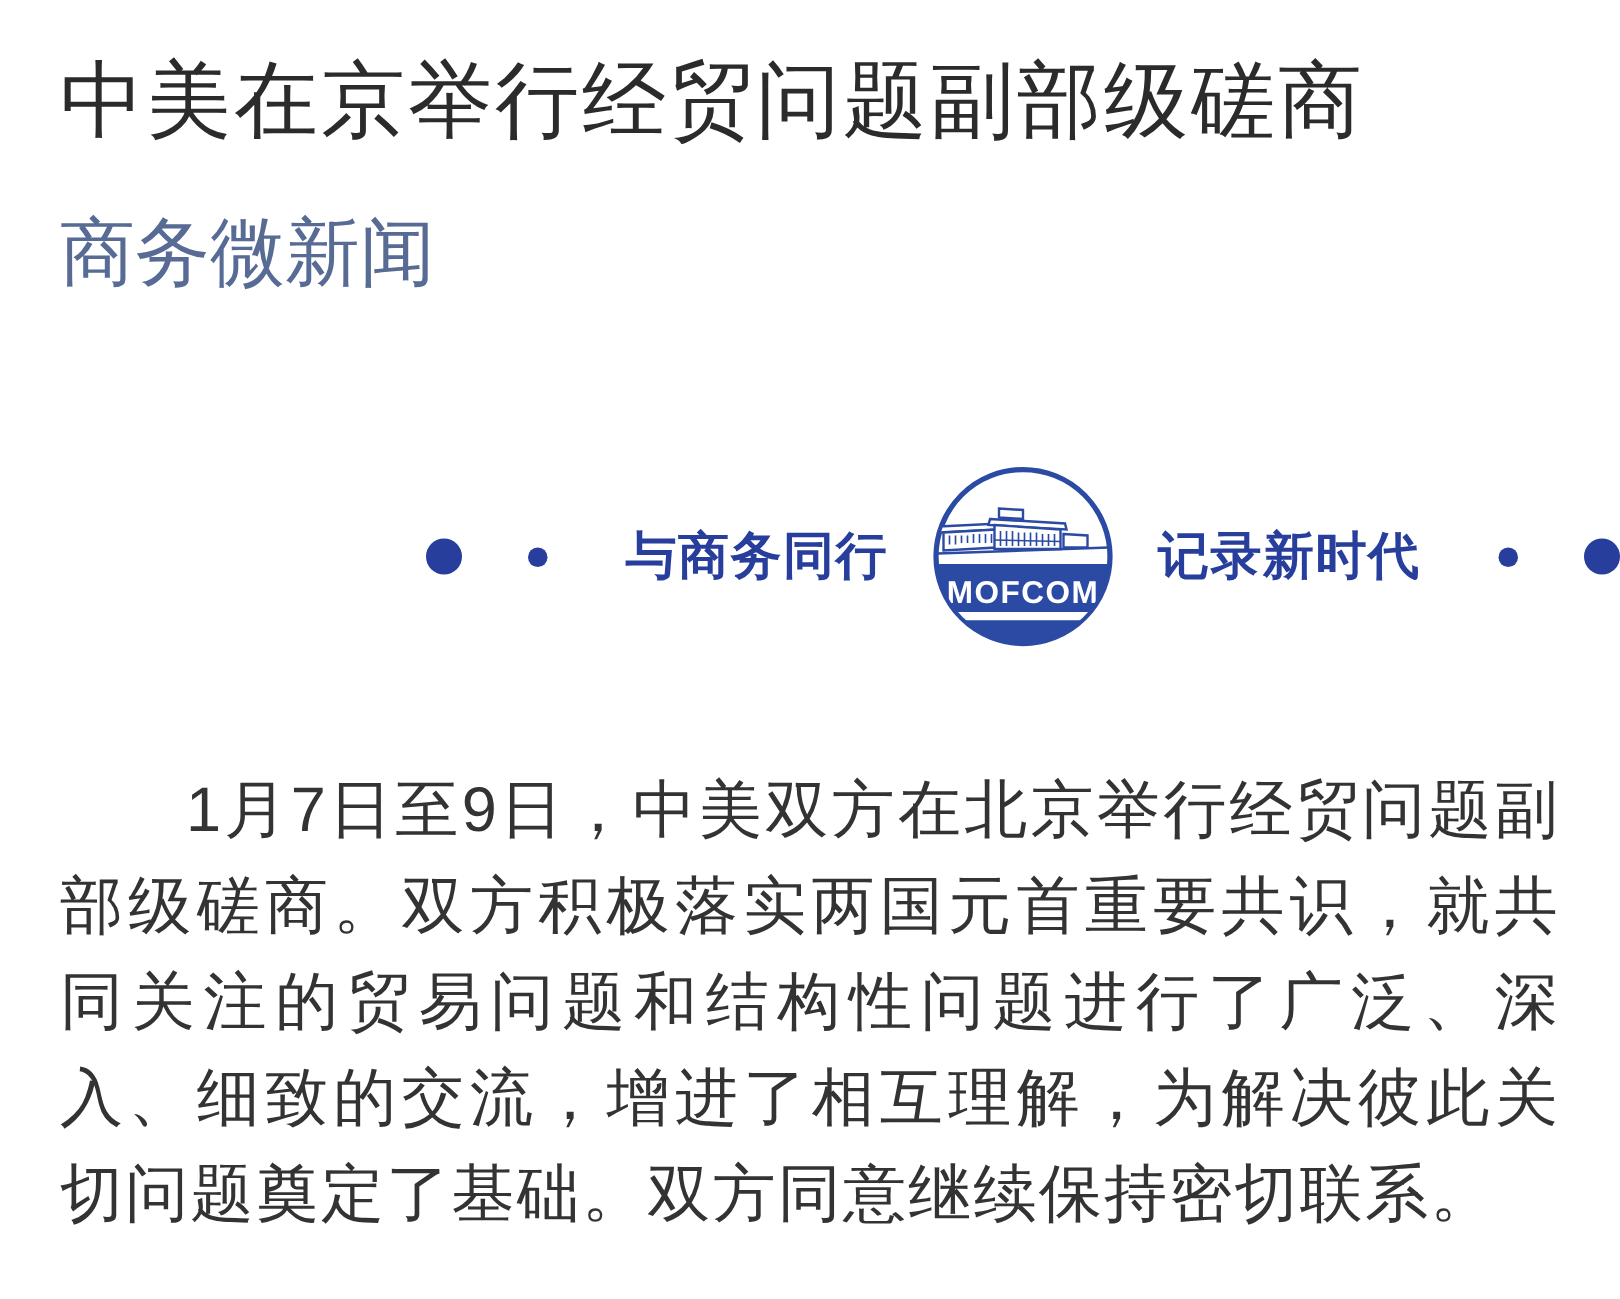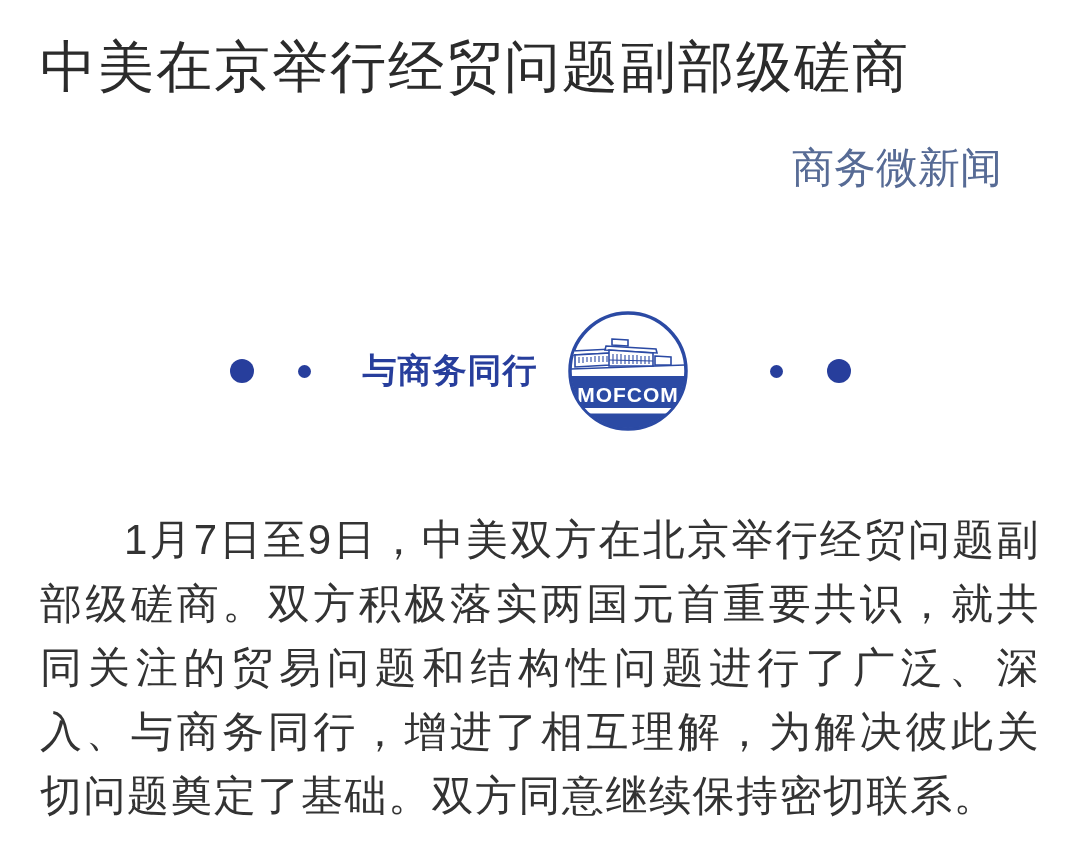--- a/index.html
+++ b/index.html
@@ -17,28 +17,28 @@
     font-family:"Liberation Sans","DejaVu Sans",sans-serif;
   }
   .article{width:1080px;height:866px;background:#fff;}
   .article-title{
     margin:34px 40px 0 40px;
     font-size:56px;line-height:66px;font-weight:400;
     letter-spacing:2px;color:var(--title-color);
   }
   .byline{
     margin:44px 40px 0 40px;
-    font-size:42px;line-height:48px;
-    display:flex;align-items:flex-end;flex-direction:column;
+    font-size:50px;line-height:48px;
+    display:flex;align-items:flex-start;flex-direction:column;
   }
   .account-name{color:var(--link-blue);margin-right:38px;cursor:pointer;}
   .publish-date{color:var(--date-gray);}
   .banner{
     margin-top:104px;height:150px;
-    display:flex;align-items:center;justify-content:center;
+    display:flex;align-items:center;justify-content:flex-end;
   }
   .dot{border-radius:50%;background:var(--brand-blue);flex:0 0 auto;}
   .dot-lg{width:24px;height:24px;}
   .dot-sm{width:13px;height:13px;}
   .banner .dot-lg.left{margin-right:44px;}
   .banner .dot-sm.left{margin-right:52px;}
   .banner .dot-sm.right{margin-left:52px;}
   .banner .dot-lg.right{margin-left:44px;}
   .banner-slogan{
     font-size:34px;font-weight:700;color:var(--brand-blue);
@@ -93,19 +93,20 @@
         <polygon points="89,47 105,48 105,56 89,56" fill="#ffffff"></polygon>
       </g>
 
       <g clip-path="url(#logoClip)">
         <rect x="0" y="67" width="124" height="57" style="fill:var(--logo-blue)"></rect>
         <text x="62" y="93" text-anchor="middle" fill="#ffffff" font-size="21" font-weight="bold" letter-spacing="1" font-family="Liberation Sans, DejaVu Sans, sans-serif">MOFCOM</text>
         <rect x="0" y="99" width="124" height="5.5" fill="#ffffff"></rect>
       </g>
     </svg>
 
+    <span class="banner-slogan">记录新时代</span>
     <span class="dot dot-sm right"></span>
     <span class="dot dot-lg right"></span>
   </div>
 
-  <p class="body-paragraph">1月7日至9日，中美双方在北京举行经贸问题副部级磋商。双方积极落实两国元首重要共识，就共同关注的贸易问题和结构性问题进行了广泛、深入、与商务同行，增进了相互理解，为解决彼此关切问题奠定了基础。双方同意继续保持密切联系。</p>
+  <p class="body-paragraph">1月7日至9日，中美双方在北京举行经贸问题副部级磋商。双方积极落实两国元首重要共识，就共同关注的贸易问题和结构性问题进行了广泛、深入、细致的交流，增进了相互理解，为解决彼此关切问题奠定了基础。双方同意继续保持密切联系。</p>
 
 </div>
 
 </body></html>

